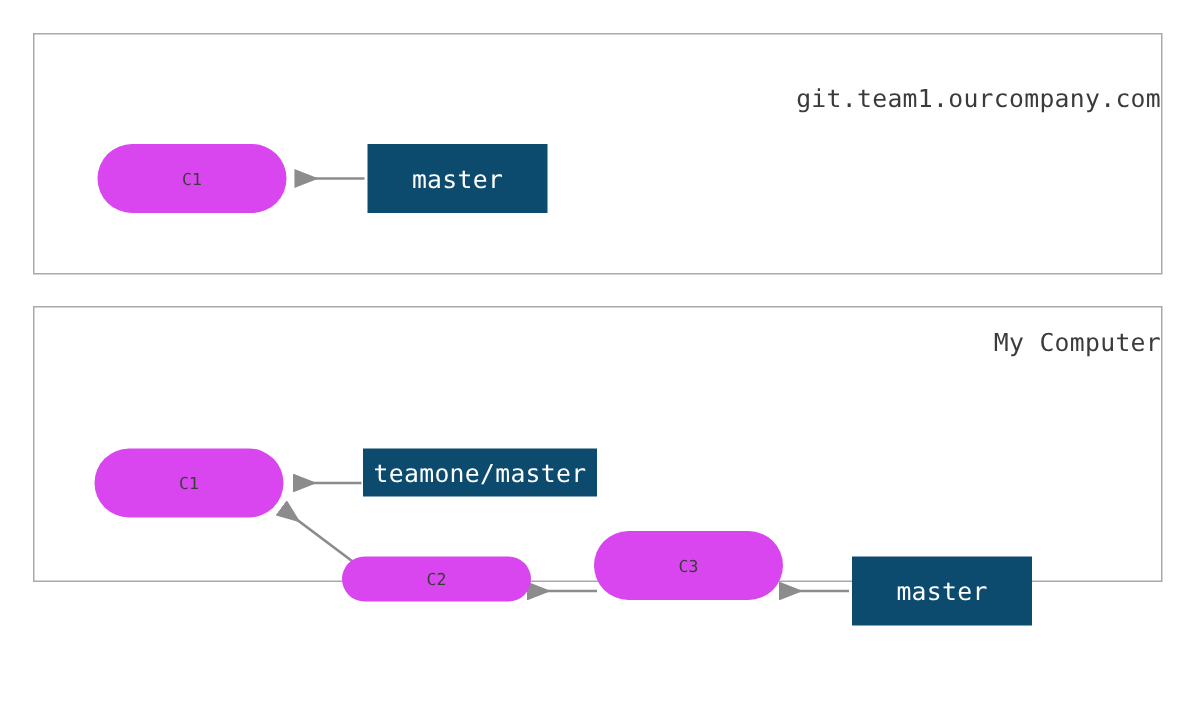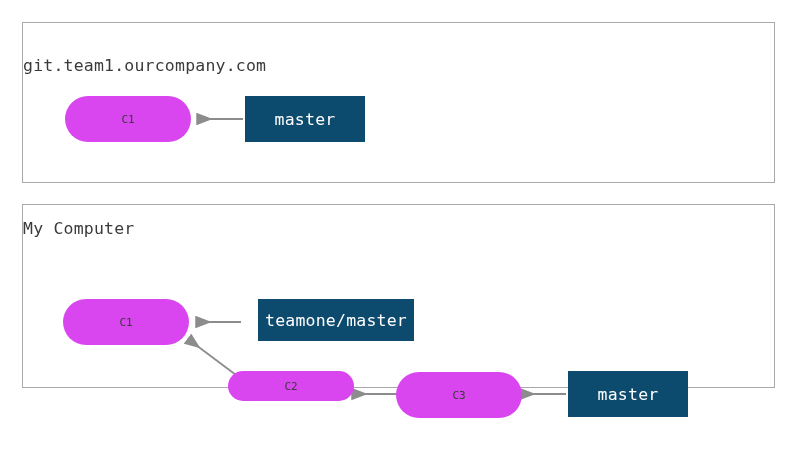--- a/index.html
+++ b/index.html
@@ -37,21 +37,21 @@
     top: 204px;
     width: 753px;
     height: 184px;
     padding-left: 16px;
   }
 
   .panel-title {
     position: absolute;
     left: 0;
     width: 100%;
-    text-align: left;
+    text-align: right;
     font-size: 16.5px;
     color: #3b3b3b;
     letter-spacing: 0.2px;
     white-space: nowrap;
   }
   #panel-remote .panel-title { top: 33px; }
   #panel-local  .panel-title { top: 14px; }
 
   
   .edges {
@@ -121,21 +121,21 @@
 
     <line x1="566" y1="394" x2="520" y2="394" stroke="#8c8c8c" stroke-width="1.8" marker-end="url(#arrowhead)"></line>
   </svg>
 
   <div class="commit" style="left:65px; top:96px; width:126px; height:46px;">C1</div>
 
   <div class="branch" style="left:245px; top:96px; width:120px; height:46px;">master</div>
 
   <div class="commit" style="left:63px; top:299px; width:126px; height:46px;">C1</div>
 
-  <div class="branch" style="left:258px; top:299px; width:156px; height:42px;">teamone/master</div>
+  <div class="branch" style="left:242px; top:299px; width:156px; height:32px;">teamone/master</div>
 
   <div class="commit" style="left:228px; top:371px; width:126px; height:30px;">C2</div>
 
-  <div class="commit" style="left:396px; top:372px; width:126px; height:46px;">C3</div>
+  <div class="commit" style="left:396px; top:354px; width:126px; height:46px;">C3</div>
 
   <div class="branch" style="left:568px; top:371px; width:120px; height:46px;">master</div>
 
 </div>
 
 </body></html>

